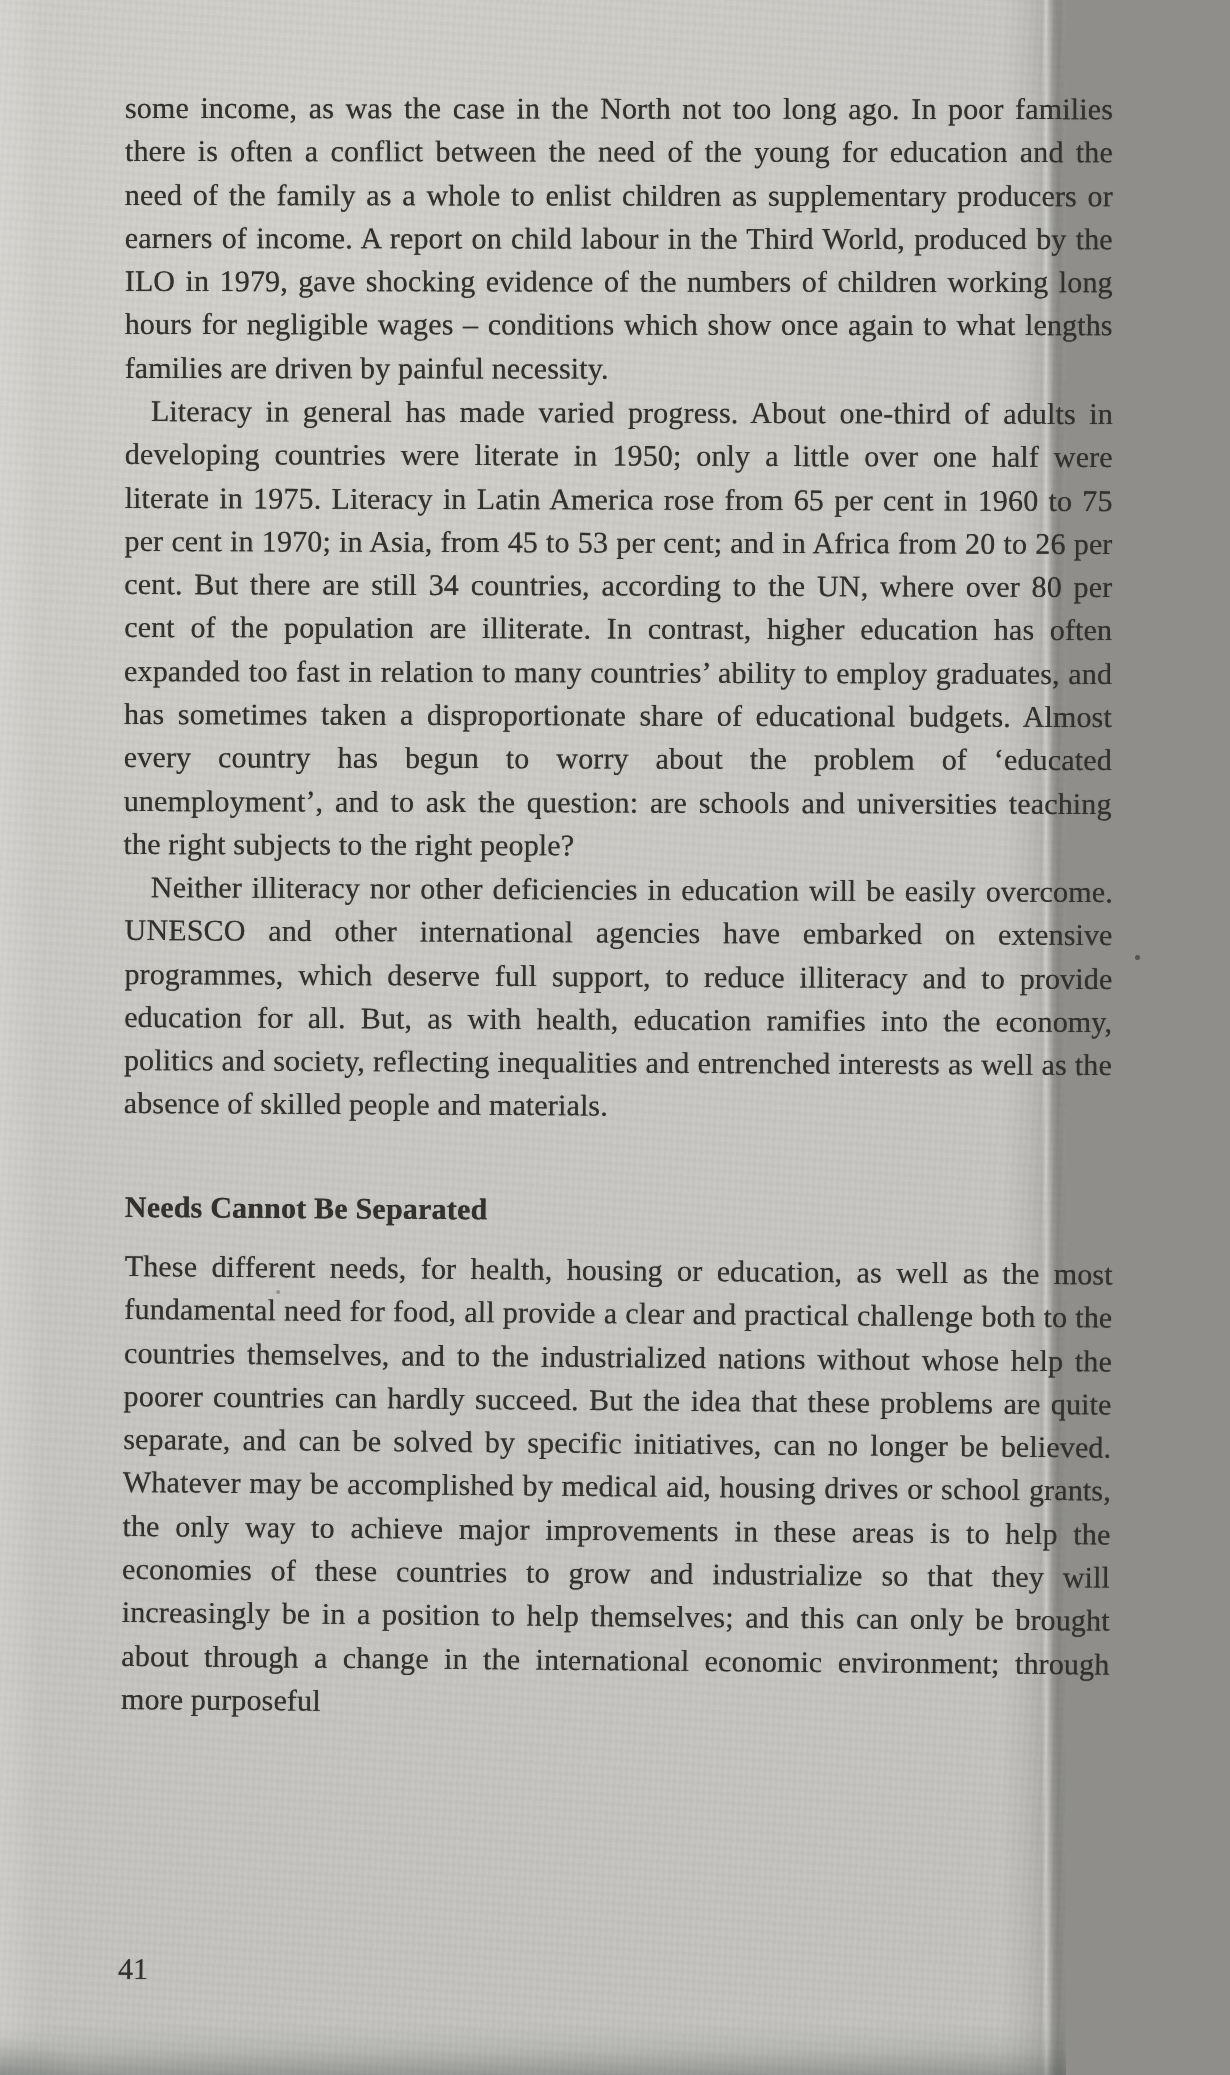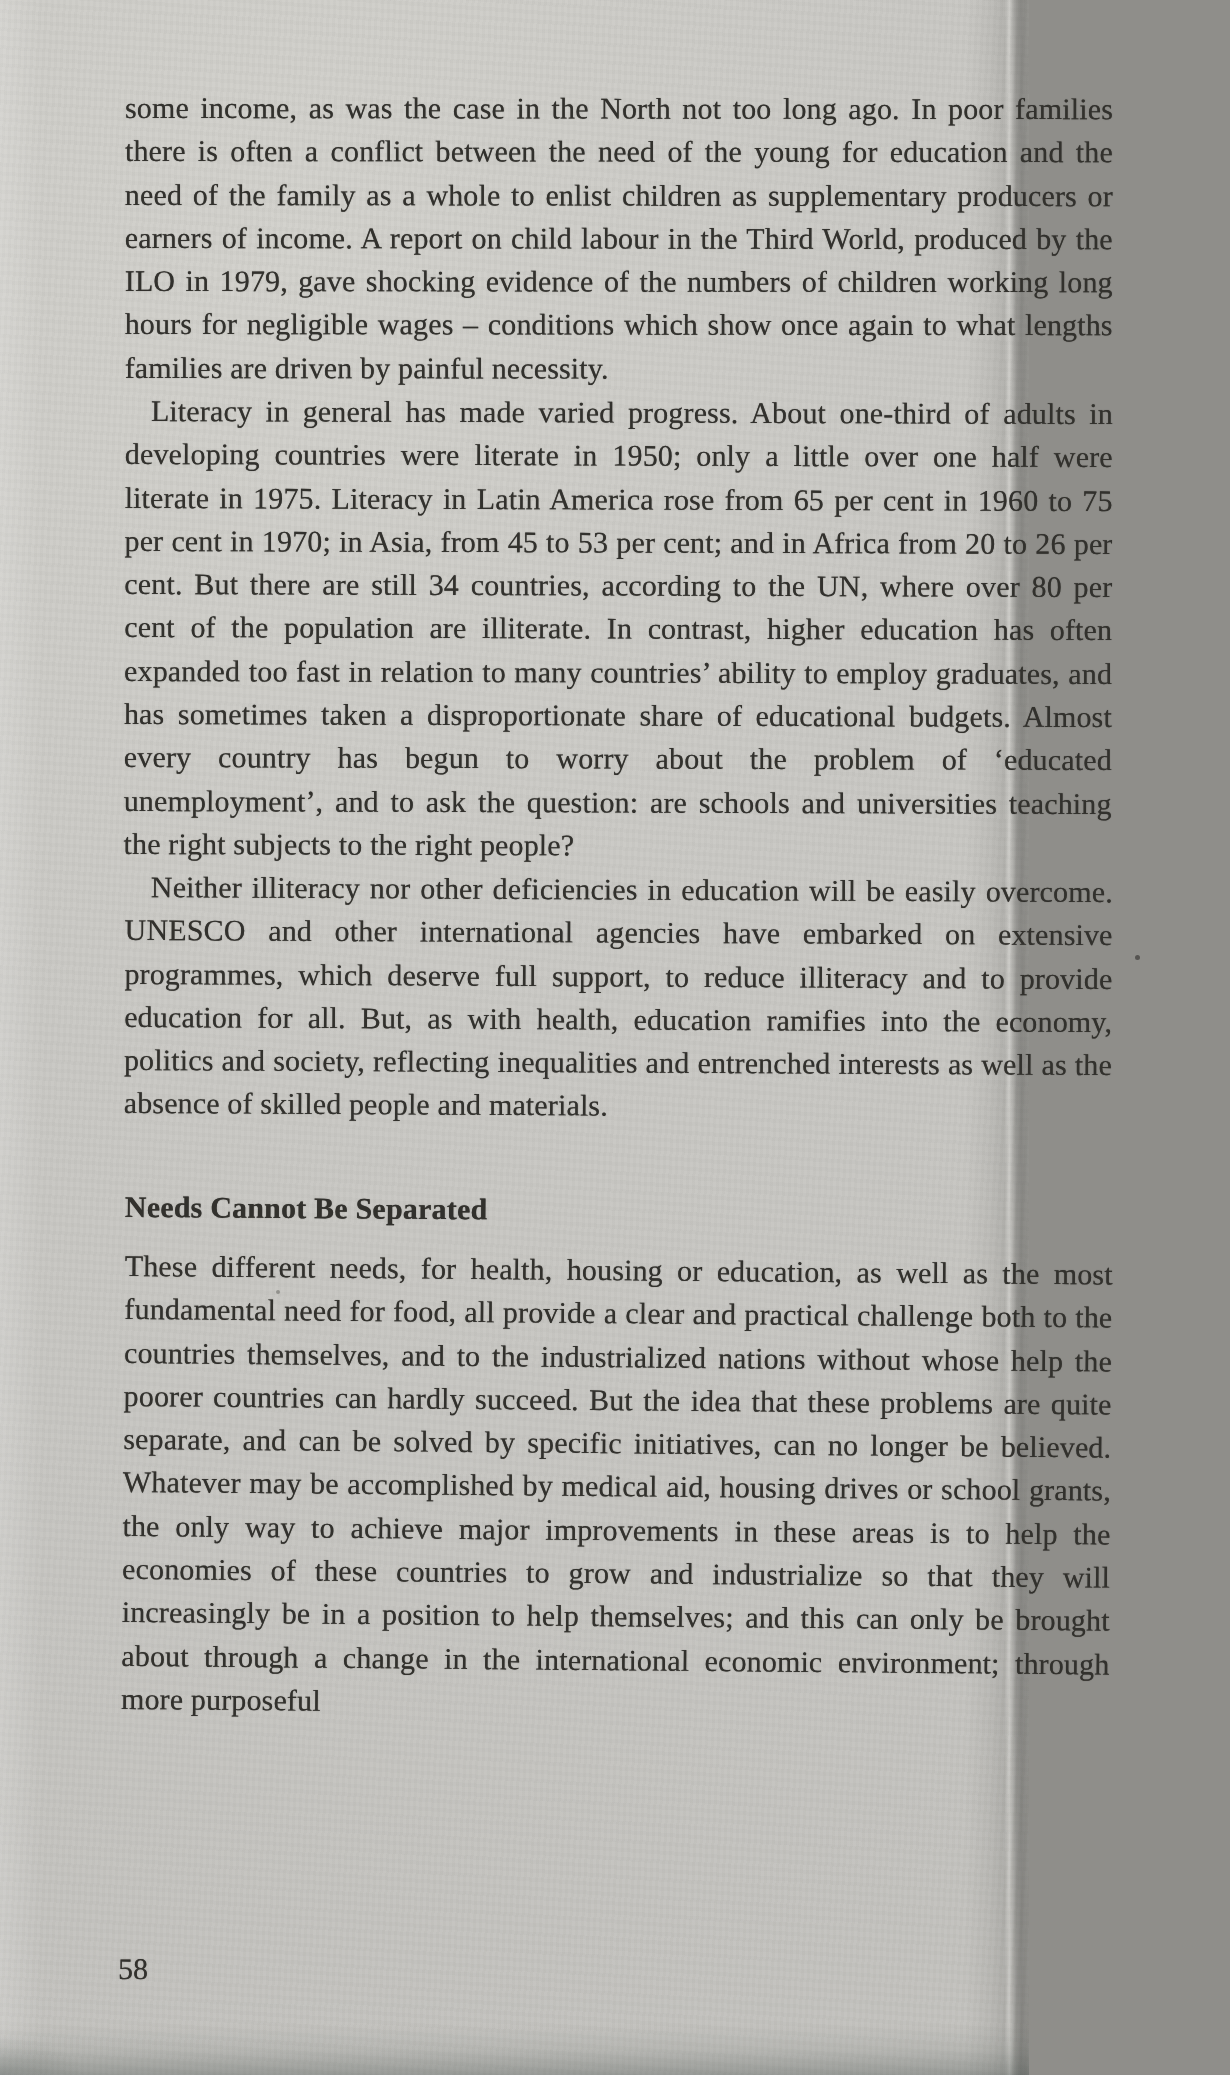--- a/index.html
+++ b/index.html
@@ -11,20 +11,21 @@
     height: 2075px;
     overflow: hidden;
     background: #8f8e8a;
   }
   .page {
     position: relative;
     width: 1029px;
     height: 2075px;
     background:
       radial-gradient(ellipse 140% 90% at 28% 12%, #d1d0cb 0%, #c8c7c3 45%, #c2c1bd 100%);
+    padding-left: 37px;
   }
   .texture {
     position: absolute;
     inset: 0;
     background:
       repeating-linear-gradient(93deg, rgba(255,255,255,0.025) 0px 3px, rgba(118,118,112,0.030) 3px 6px),
       repeating-linear-gradient(4deg, rgba(255,255,255,0.020) 0px 5px, rgba(110,112,106,0.022) 5px 9px);
     pointer-events: none;
   }
   .left-light {
@@ -129,18 +130,18 @@
   <div class="corner-shadow"></div>
 
   <main class="text-block">
     <p class="para tilt-a">some income, as was the case in the North not too long ago. In poor families there is often a conflict between the need of the young for education and the need of the family as a whole to enlist children as supplementary producers or earners of income. A report on child labour in the Third World, produced by the ILO in 1979, gave shocking evidence of the numbers of children working long hours for negligible wages – conditions which show once again to what lengths families are driven by painful necessity.</p>
     <p class="para indent tilt-b">Literacy in general has made varied progress. About one-third of adults in developing countries were literate in 1950; only a little over one half were literate in 1975. Literacy in Latin America rose from 65 per cent in 1960 to 75 per cent in 1970; in Asia, from 45 to 53 per cent; and in Africa from 20 to 26 per cent. But there are still 34 countries, according to the UN, where over 80 per cent of the population are illiterate. In contrast, higher education has often expanded too fast in relation to many countries’ ability to employ graduates, and has sometimes taken a disproportionate share of educational budgets. Almost every country has begun to worry about the problem of ‘educated unemployment’, and to ask the question: are schools and universities teaching the right subjects to the right people?</p>
     <p class="para indent tilt-c">Neither illiteracy nor other deficiencies in education will be easily overcome. UNESCO and other international agencies have embarked on extensive programmes, which deserve full support, to reduce illiteracy and to provide education for all. But, as with health, education ramifies into the economy, politics and society, reflecting inequalities and entrenched interests as well as the absence of skilled people and materials.</p>
     <h2 class="heading tilt-d">Needs Cannot Be Separated</h2>
     <p class="para tilt-e">These different needs, for health, housing or education, as well as the most fundamental need for food, all provide a clear and practical challenge both to the countries themselves, and to the industrialized nations without whose help the poorer countries can hardly succeed. But the idea that these problems are quite separate, and can be solved by specific initiatives, can no longer be believed. Whatever may be accomplished by medical aid, housing drives or school grants, the only way to achieve major improvements in these areas is to help the economies of these countries to grow and industrialize so that they will increasingly be in a position to help themselves; and this can only be brought about through a change in the international economic environment; through more purposeful</p>
   </main>
 
-  <div class="page-number">58</div>
+  <div class="page-number">41</div>
 
   <div class="speck speck-1"></div>
   <div class="speck speck-2"></div>
   <div class="speck speck-3"></div>
 </div>
 
 </body></html>

